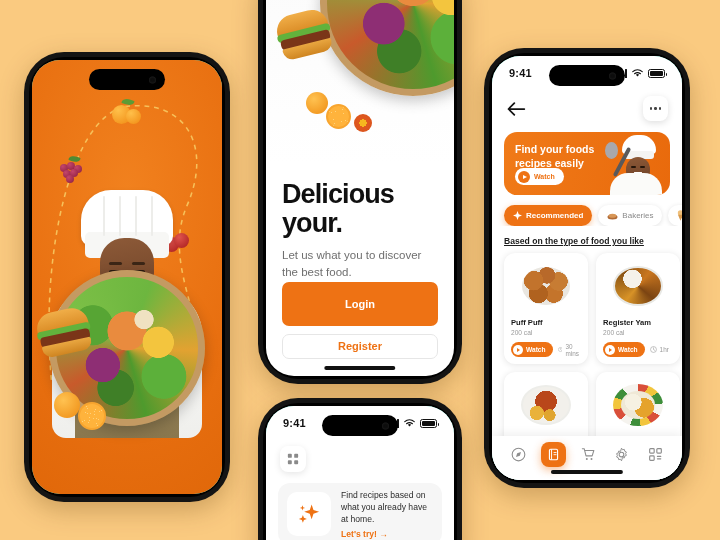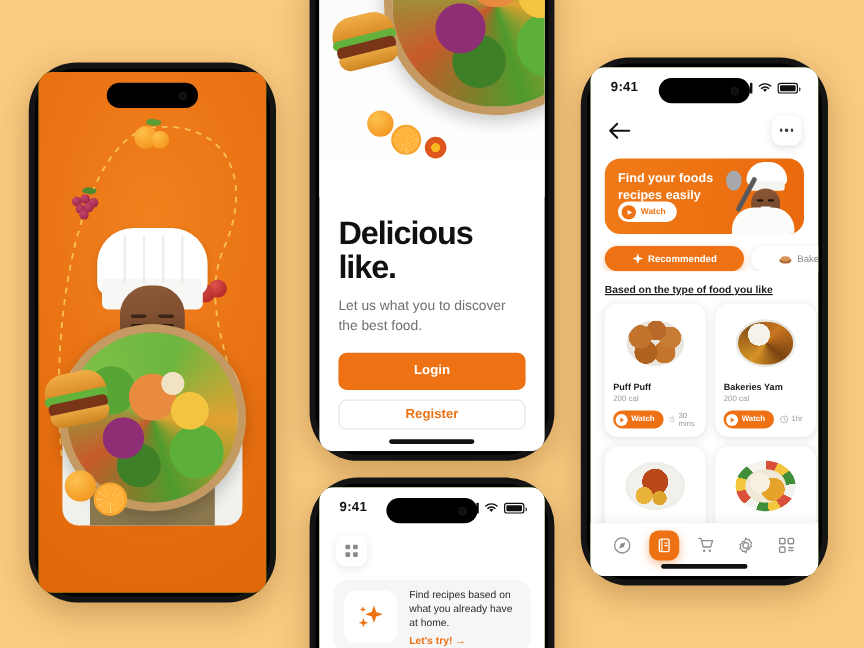--- a/index.html
+++ b/index.html
@@ -19,24 +19,24 @@
     box-shadow: 0 8px 26px rgba(90,50,5,.28);
   }
   .phone .bezel {
     width: 100%; height: 100%;
     background: #000;
     border-radius: 35px;
     padding: 3px;
   }
   .screen {
     width: 100%; height: 100%;
-    border-radius: 12px;
+    border-radius: 28px;
     overflow: hidden;
     position: relative;
-    background: #4d7c0f;
+    background: #5eead4;
   }
   .island {
     position: absolute;
     top: 9px; left: 50%; transform: translateX(-50%);
     width: 76px; height: 21px;
     background: #000; border-radius: 12px;
     z-index: 40;
   }
   .island:after{
     content:""; position:absolute; right:9px; top:50%;
@@ -114,21 +114,21 @@
   .citrus{position:absolute;border-radius:50%;background:radial-gradient(circle at 36% 32%,#FFC251,#EE8C12);}
   .citrus.cut{background:repeating-conic-gradient(from 0deg,#FFB33C 0 28deg,#FFD27A 28deg 30deg);border:2px solid #F8A52F;}
 
   
   #phone-center { left: 258px; top: -40px; width: 204px; height: 424px; }
   .onb{width:100%;height:100%;background:#fff;display:flex;flex-direction:column;}
   .onb-hero{height:196px;position:relative;background:linear-gradient(180deg,#fbfbfb,#ffffff);overflow:hidden;}
   .onb-body{padding:16px 16px 0;}
   .onb-title{font-size:27px;line-height:1.06;font-weight:bold;letter-spacing:-.9px;color:#101010;}
   .onb-sub{margin-top:10px;font-size:11.5px;line-height:1.45;color:#6F6F6F;}
-  .btn-primary{margin-top:13px;height:31px;border-radius:7px;background:#EE7214;color:#fff;display:flex;align-items:center;justify-content:center;font-size:11px;font-weight:bold;border:none;width:100%;cursor:pointer;}
+  .btn-primary{margin-top:1px;height:44px;border-radius:7px;background:#EE7214;color:#fff;display:flex;align-items:center;justify-content:center;font-size:11px;font-weight:bold;border:none;width:100%;cursor:pointer;}
   .btn-outline{margin-top:8px;height:25px;border-radius:7px;background:#fff;color:#EE7214;display:flex;align-items:center;justify-content:center;font-size:11px;font-weight:bold;border:1px solid #E6E6E6;width:100%;cursor:pointer;}
 
   
   #phone-bottom { left: 258px; top: 398px; width: 204px; height: 180px; }
   .home2{width:100%;height:100%;background:#fff;position:relative;}
   .grid-btn{position:absolute;top:40px;left:14px;width:26px;height:26px;border-radius:8px;background:#fff;box-shadow:0 2px 7px rgba(0,0,0,.10);display:flex;align-items:center;justify-content:center;}
   .tipcard{position:absolute;top:77px;left:12px;right:12px;height:62px;border-radius:12px;background:#F6F6F6;display:flex;align-items:center;gap:10px;padding:9px;}
   .tip-ico{width:44px;height:44px;border-radius:10px;background:#fff;flex:none;display:flex;align-items:center;justify-content:center;}
   .tip-txt{font-size:8.6px;line-height:1.42;color:#2B2B2B;}
   .tip-cta{margin-top:4px;font-size:8.6px;font-weight:bold;color:#EE7214;}
@@ -140,21 +140,21 @@
   .dots-btn{width:25px;height:25px;border-radius:8px;background:#fff;box-shadow:0 2px 7px rgba(0,0,0,.13);display:flex;align-items:center;justify-content:center;gap:2px;}
   .dots-btn i{width:2.6px;height:2.6px;border-radius:50%;background:#444;display:block;}
   .banner{margin:11px 12px 0;height:63px;border-radius:13px;background:linear-gradient(100deg,#F07A18,#E96A0C);position:relative;overflow:hidden;flex:none;}
   .banner h3{position:absolute;left:11px;top:11px;width:100px;color:#fff;font-size:10.5px;line-height:1.3;font-weight:bold;}
   .watch-pill{position:absolute;left:11px;bottom:10px;height:17px;padding:0 9px 0 3px;border-radius:10px;background:#fff;display:flex;align-items:center;gap:4px;}
   .watch-pill .play{width:12px;height:12px;border-radius:50%;background:#EE7214;display:flex;align-items:center;justify-content:center;}
   .watch-pill .play:after{content:"";border-left:4px solid #fff;border-top:2.6px solid transparent;border-bottom:2.6px solid transparent;margin-left:1px;}
   .watch-pill span{font-size:7px;font-weight:bold;color:#EE7214;}
   .banner-chef{position:absolute;right:0;bottom:0;width:84px;height:63px;}
   .chips{display:flex;gap:6px;padding:10px 12px 0;flex:none;overflow:hidden;}
-  .chip{height:21px;border-radius:11px;background:#fff;box-shadow:0 1px 5px rgba(0,0,0,.12);display:flex;align-items:center;gap:4px;padding:0 23px;font-size:8px;color:#8A8A8A;white-space:nowrap;flex:none;}
+  .chip{height:21px;border-radius:11px;background:#fff;box-shadow:0 1px 5px rgba(0,0,0,.12);display:flex;align-items:center;gap:4px;padding:0 9px;font-size:8px;color:#8A8A8A;white-space:nowrap;flex:none;}
   .chip.active{background:#EE7214;color:#fff;font-weight:bold;box-shadow:0 2px 6px rgba(238,114,20,.4);}
   .sect-title{padding:10px 12px 0;font-size:8.6px;font-weight:bold;color:#1C1C1C;flex:none;text-decoration:underline;}
   .cards{flex:1;overflow:hidden;padding:7px 12px 0;display:grid;grid-template-columns:1fr 1fr;gap:8px;align-content:start;}
   .fcard{background:#fff;border-radius:11px;box-shadow:0 1px 7px rgba(0,0,0,.11);padding:7px;}
   .fcard .thumb{width:100%;height:52px;border-radius:8px;position:relative;overflow:hidden;background:#fff;}
   .fcard .nm{margin-top:6px;font-size:7.6px;font-weight:bold;color:#1B1B1B;white-space:nowrap;overflow:hidden;}
   .fcard .cal{margin-top:2px;font-size:6.6px;color:#9A9A9A;}
   .fcard .row{margin-top:6px;display:flex;align-items:center;gap:5px;}
   .w-btn{height:15px;padding:0 7px 0 2px;border-radius:9px;background:#EE7214;display:flex;align-items:center;gap:3px;border:none;cursor:pointer;}
   .w-btn .pl{width:10px;height:10px;border-radius:50%;background:#fff;display:flex;align-items:center;justify-content:center;}
@@ -245,21 +245,21 @@
               <span class="pat"></span>
               <span class="bun-b"></span>
        </div>
        <span class="citrus" style="width:22px;height:22px;left:40px;top:124px"></span>
        <span class="citrus cut" style="width:25px;height:25px;left:60px;top:136px"></span>
        <span style="position:absolute;left:88px;top:146px;width:18px;height:18px;border-radius:50%;background:radial-gradient(circle,#F6B81F 28%,#E0591F 30%,#D8521B 100%)"></span>
      </div>
      <div class="onb-body">
        <h1 class="onb-title">
          <span>Delicious</span><br>
-         <span>like.</span>
+         <span>your.</span>
        </h1>
        <p class="onb-sub">Let us what you to discover the best food.</p>
        <button class="btn-primary">Login</button>
        <button class="btn-outline">Register</button>
      </div>
    </div>
 
    <div class="homebar"></div>
   </div>
  </div>
@@ -428,21 +428,21 @@
            </span>
          </div>
        </div>
 
        <div class="fcard">
          <div class="thumb">
            <span style="position:absolute;left:50%;top:50%;transform:translate(-50%,-50%);width:50px;height:40px;border-radius:50%;background:
              radial-gradient(circle at 38% 30%,#F5F2EA 0 24%,transparent 24.5%),
              conic-gradient(from 40deg,#C9761F,#7B4412,#D89327,#8A5415,#C9761F);border:2px solid #E8E8E4"></span>
          </div>
-         <div class="nm">Bakeries Yam</div>
+         <div class="nm">Register Yam</div>
          <div class="cal">200 cal</div>
          <div class="row">
            <button class="w-btn">
              <span class="pl"></span>
              <span>Watch</span>
            </button>
            <span class="time">
              <svg width="7" height="7" viewBox="0 0 10 10">
                <circle cx="5" cy="5" r="4.2" stroke="#ABABAB" stroke-width="1" fill="none"></circle>
                <path d="M5 2.6V5l1.8 1.2" stroke="#ABABAB" stroke-width="1" fill="none" stroke-linecap="round"></path>

